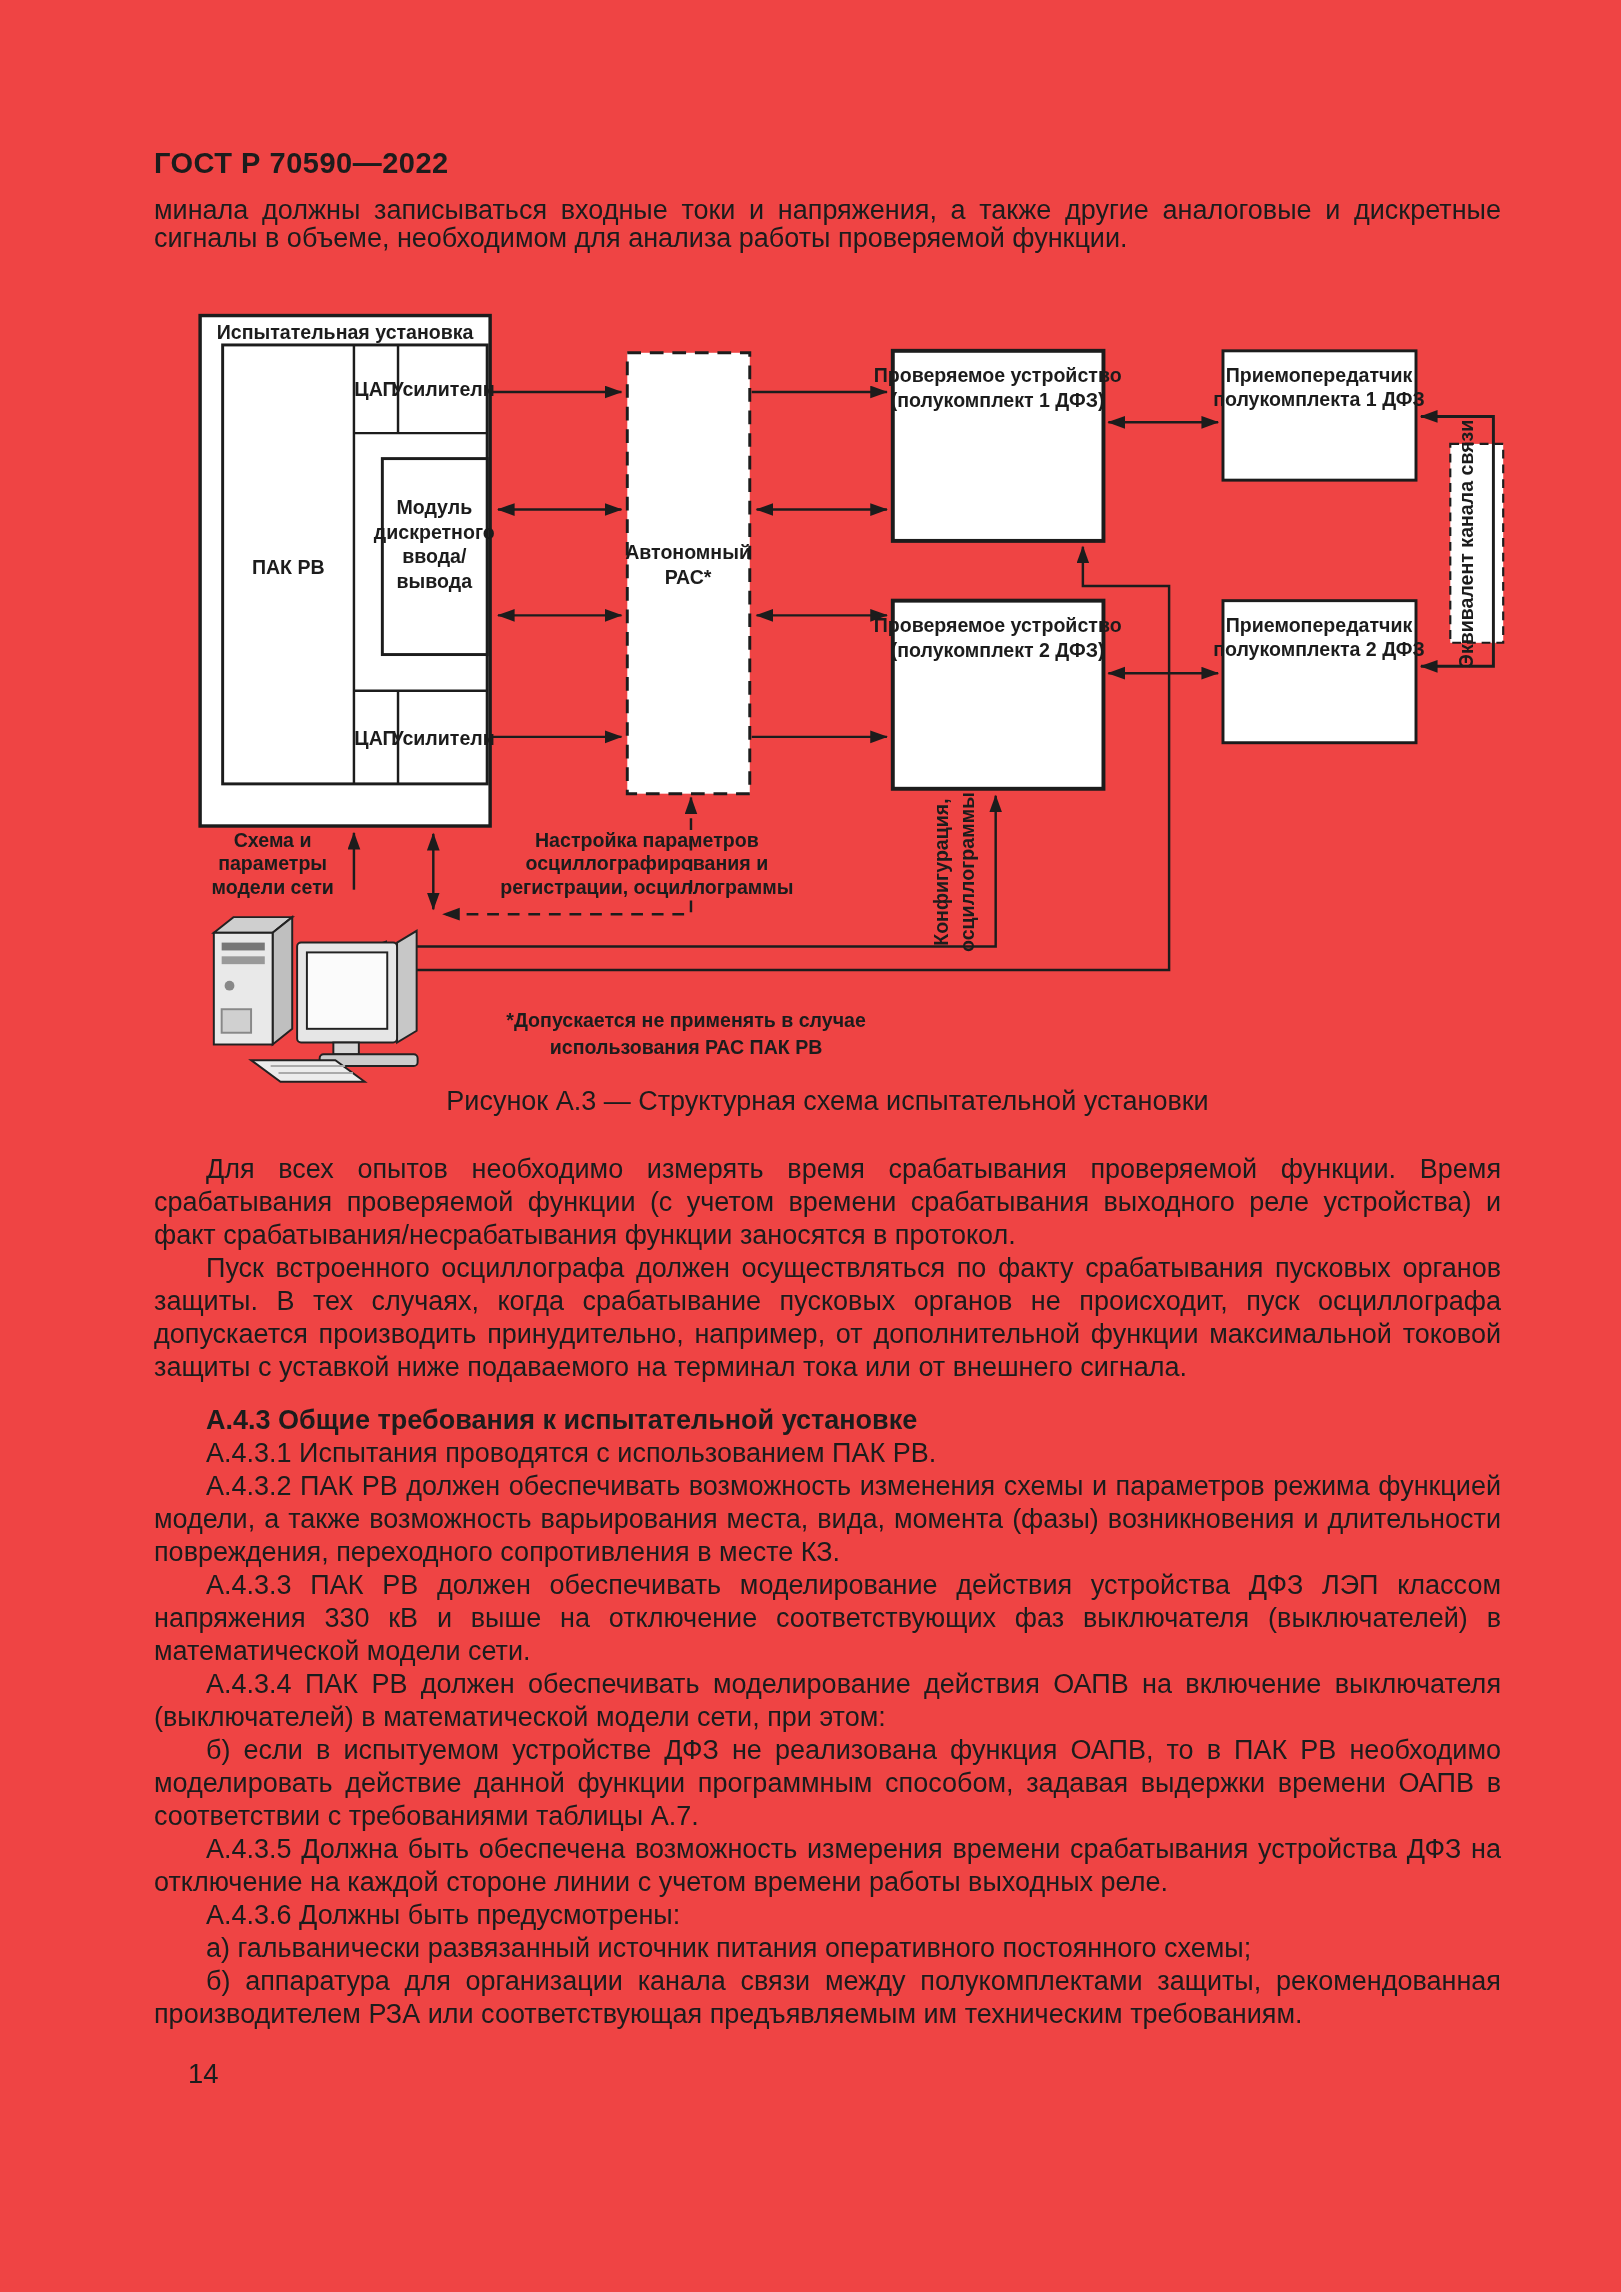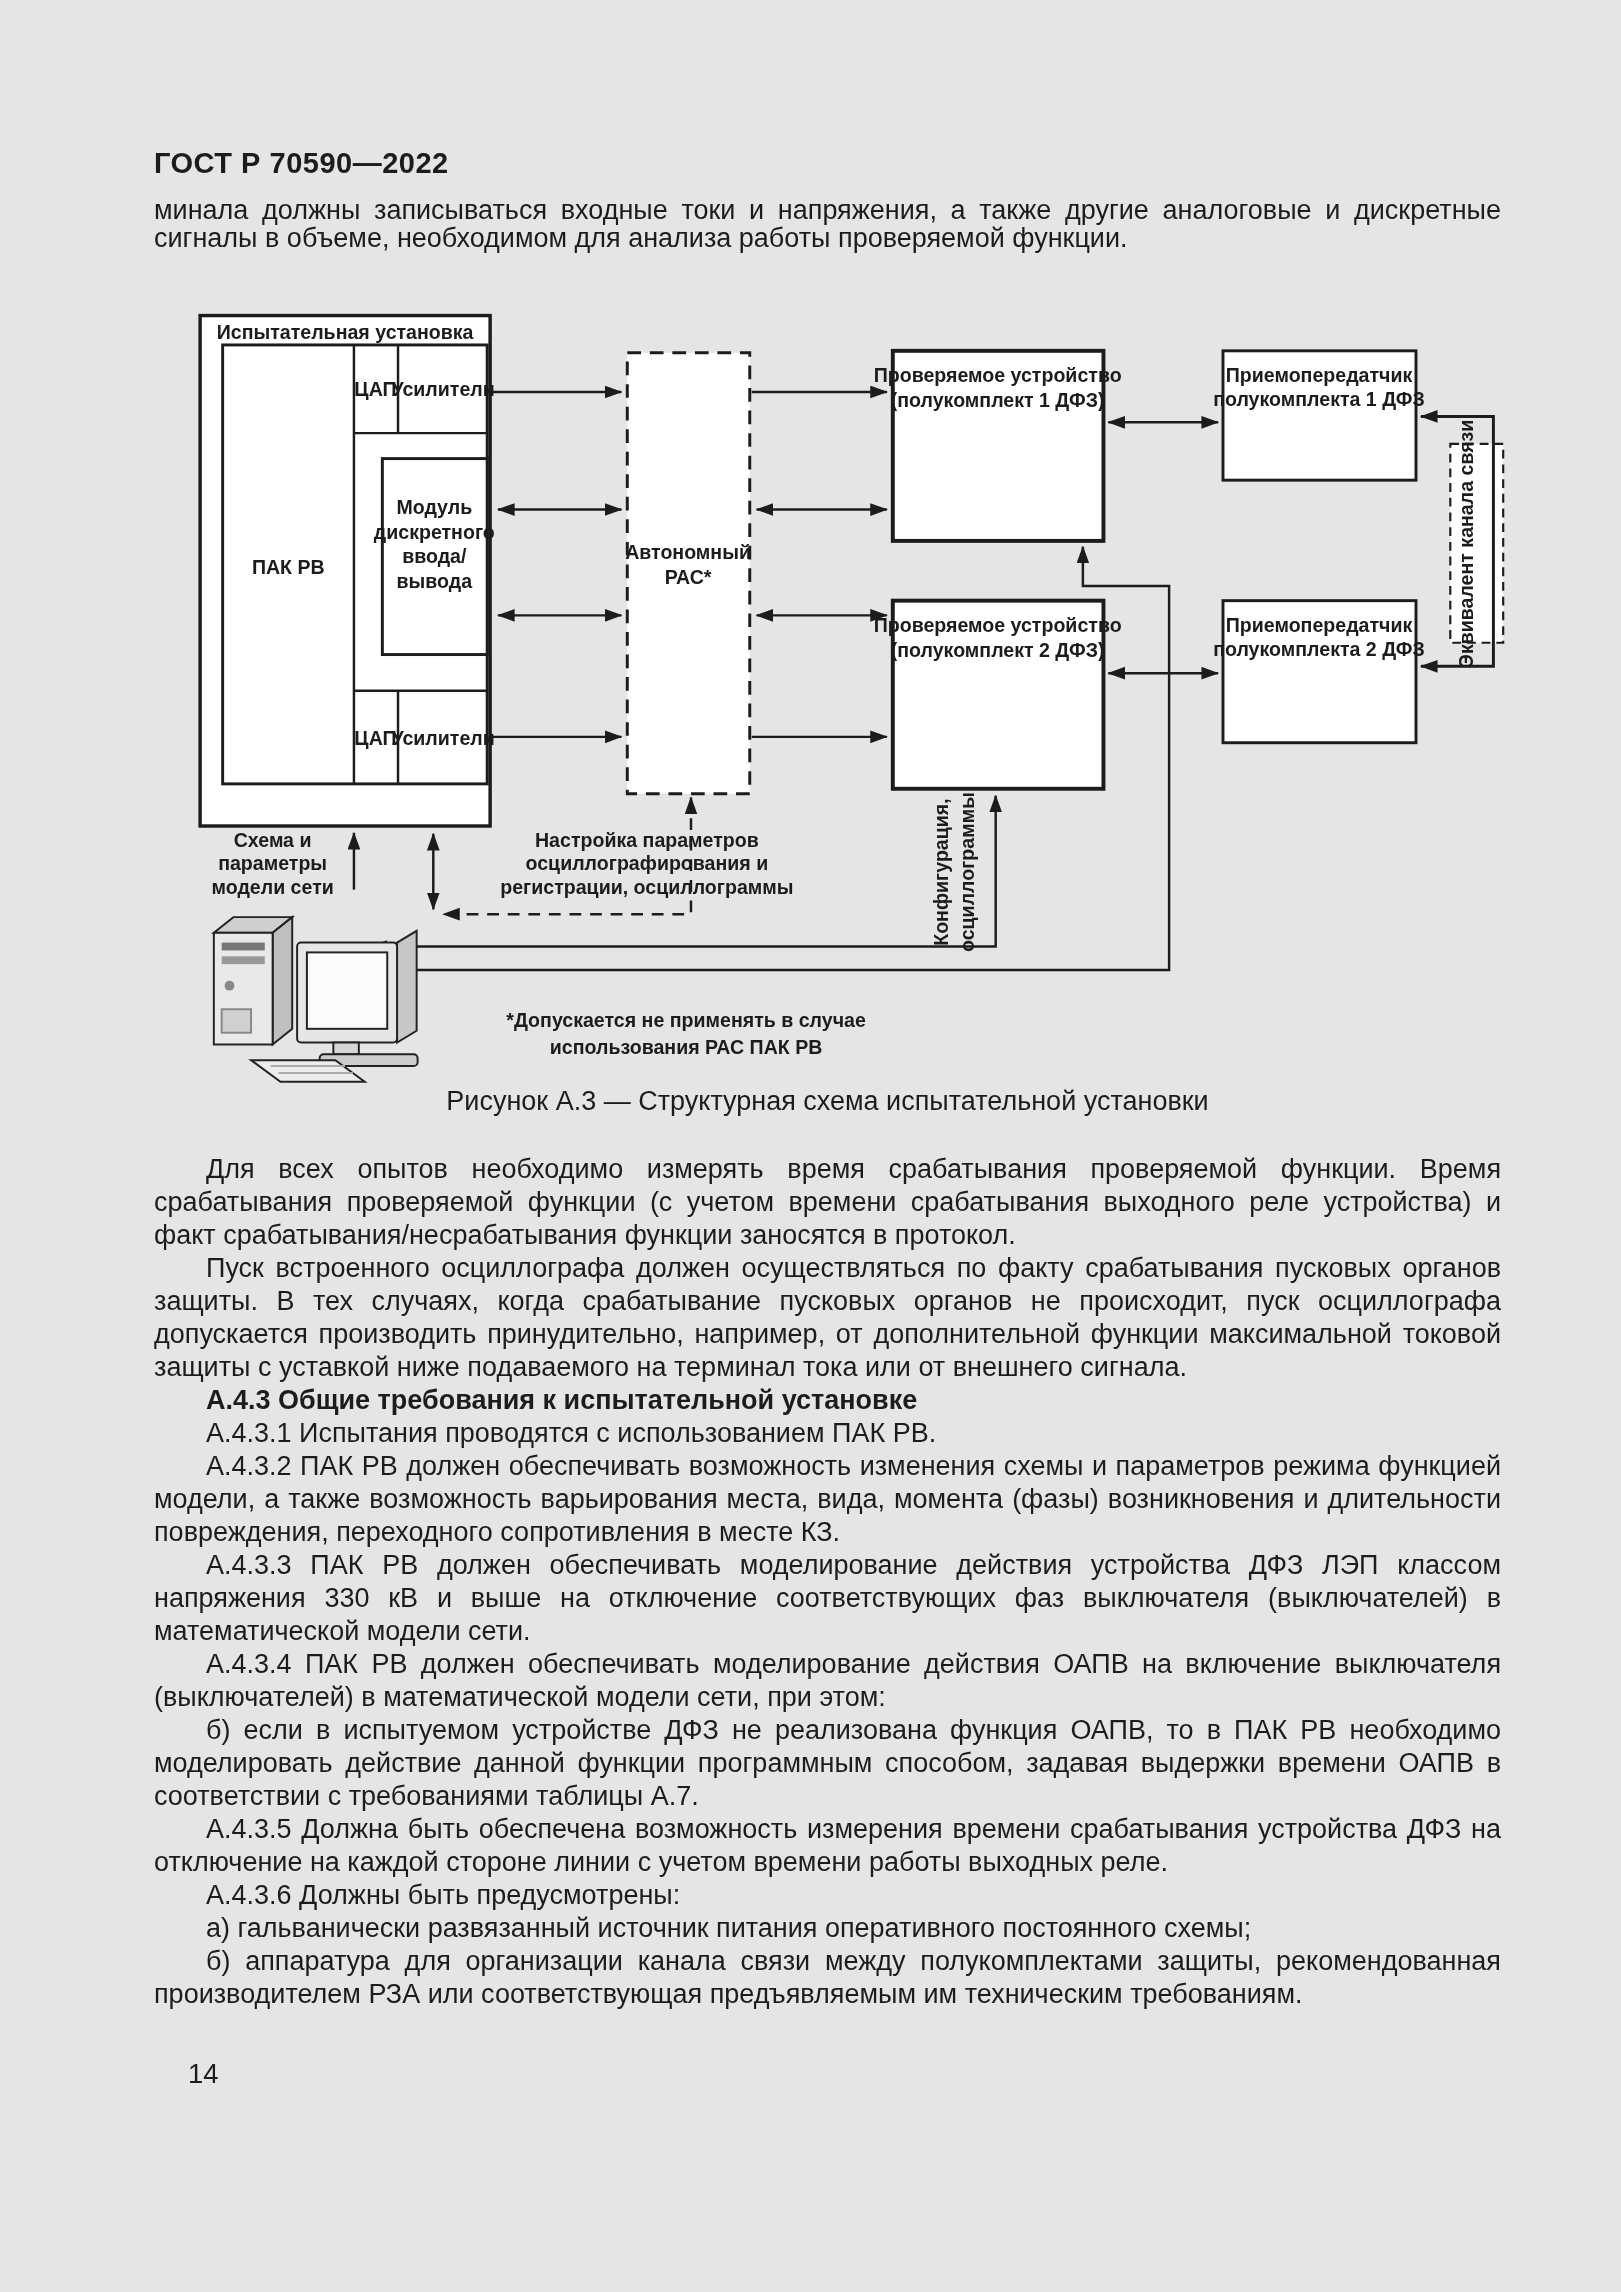--- a/index.html
+++ b/index.html
@@ -1,19 +1,19 @@
 <!DOCTYPE html>
 <html><head>
 <meta charset="utf-8">
 <style>
   html,body{margin:0;padding:0;background:#ffffff;}
   .page{
     position:relative;
     width:1621px;height:2293px;
-    background:#e5e5e5;
+    background:#ef4444;
     font-family:"Liberation Sans", sans-serif;
     color:#1c1c1c;
     overflow:hidden;
   }
   .doc-header{
     position:absolute;left:154px;top:147px;
     font-size:29px;font-weight:bold;letter-spacing:0.5px;
   }
   .intro-text{
     position:absolute;left:154px;top:196px;width:1347px;
@@ -22,21 +22,21 @@
   .figure-wrap{position:absolute;left:147px;top:294px;width:1376px;height:823px;}
   .figure-caption{
     position:absolute;left:154px;top:1086px;width:1347px;
     font-size:27px;text-align:center;
   }
   .body-text{
     position:absolute;left:154px;top:1153px;width:1347px;
     font-size:27px;line-height:33px;text-align:justify;
   }
   .body-text p{margin:0;text-indent:52px;}
-  .body-text p.heading{font-weight:bold;}
+  .body-text p.heading{font-weight:bold;margin-top:20px;}
   .page-number{
     position:absolute;left:188px;top:2058px;
     font-size:27.4px;
   }
   
   svg .box{fill:#ffffff;stroke:#1c1c1c;}
   svg text{fill:#1c1c1c;font-family:"Liberation Sans", sans-serif;font-size:20px;font-weight:600;}
   svg .lbl{text-anchor:middle;}
   svg .wire{stroke:#1c1c1c;fill:none;}
 </style>

